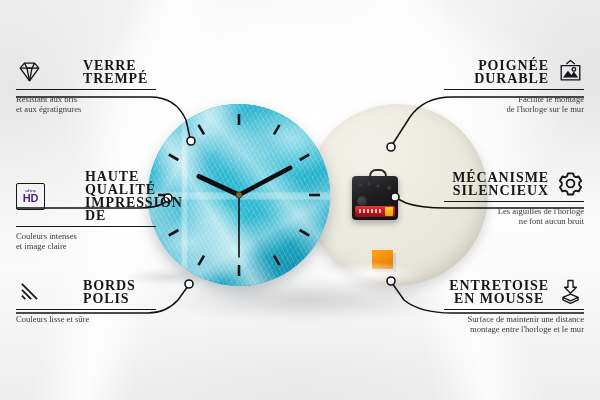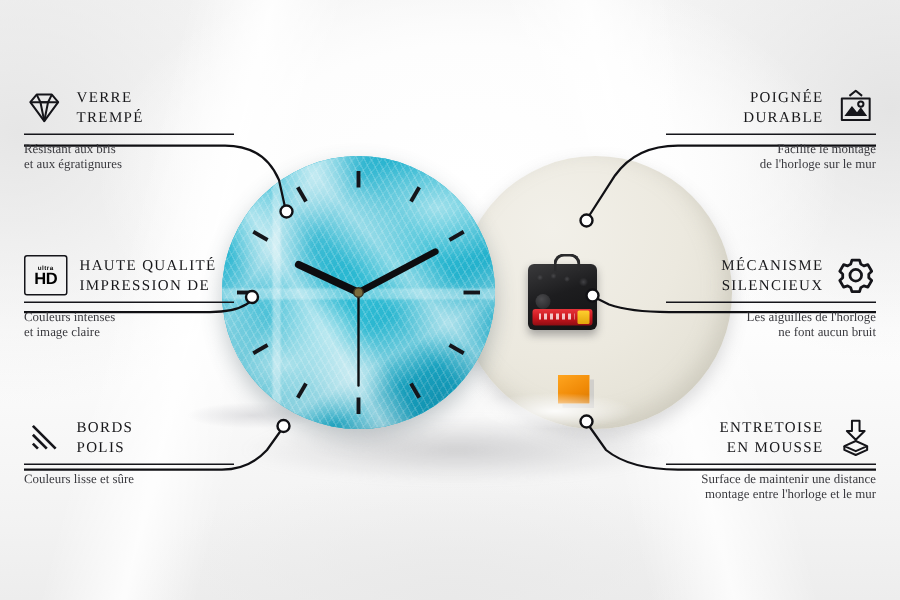--- a/index.html
+++ b/index.html
@@ -131,22 +131,22 @@
   }
 
   
   .lines{position:absolute;left:0;top:0;width:600px;height:400px;pointer-events:none;}
 
   
   .feat{position:absolute;}
   .feat .head{display:flex;align-items:center;gap:8px;}
   .feat .title{
     font-family:"Liberation Serif",serif;
-    font-weight:400;font-size:10px;letter-spacing:.9px;
-    color:#17171a;line-height:13px;text-transform:uppercase;
+    font-weight:700;font-size:14px;letter-spacing:.9px;
+    color:#17171a;line-height:13px;text-transform:uppercase;margin-left:32px;
   }
   .feat .rule{height:1.4px;background:#15151a;margin-top:4px;}
   .feat .desc{
     font-family:"Liberation Serif",serif;
     font-size:8.6px;color:#3a3a3f;line-height:10.6px;margin-top:3.5px;
   }
   .feat-left .head{justify-content:flex-start;}
   .feat-left .title{text-align:left;}
   .feat-left .desc{text-align:left;}
   .feat-right .head{flex-direction:row;justify-content:flex-end;}
@@ -163,21 +163,21 @@
   #f4{left:444px;top:58px;width:140px;}
   #f4 .rule{width:140px;}
   #f5{left:444px;top:170px;width:140px;}
   #f5 .rule{width:140px;}
   #f6{left:444px;top:278px;width:140px;}
   #f6 .rule{width:140px;}
 
   .hd-box{
     width:27px;height:25px;border:1.6px solid #15151a;border-radius:2px;
     display:flex;flex-direction:column;align-items:center;justify-content:center;
-    font-family:"Liberation Sans",sans-serif;color:#000000;
+    font-family:"Liberation Sans",sans-serif;color:#4c1d95;
   }
   .hd-box .u{font-size:4.2px;font-weight:700;letter-spacing:.3px;line-height:5px;}
   .hd-box .h{font-size:11px;font-weight:700;line-height:11px;letter-spacing:-.3px;}
 </style>
 </head>
 <body>
 
 <div class="stage">
 
   <div class="bg"></div>
@@ -347,21 +347,21 @@
     </div>
     <div class="rule"></div>
     <div class="desc">
       <div>Facilite le montage</div>
       <div>de l'horloge sur le mur</div>
     </div>
   </div>
 
   <div class="feat feat-right" id="f6">
     <div class="head">
-      <div class="title" style="flex:1;">
+      <div class="title" style="flex:1;text-align:center;">
         <div>ENTRETOISE</div>
         <div>EN MOUSSE</div>
       </div>
       <svg class="ico" viewBox="0 0 32 32">
         <g fill="none" stroke="#15151a" stroke-width="1.6" stroke-linejoin="round">
           <path d="M13,3 h6 v8 h4 l-7,7 -7,-7 h4 z"></path>
           <path d="M16,19 l9,4 -9,4 -9,-4 z"></path>
           <path d="M7,23 v3 l9,4 9,-4 v-3"></path>
         </g>
       </svg>

